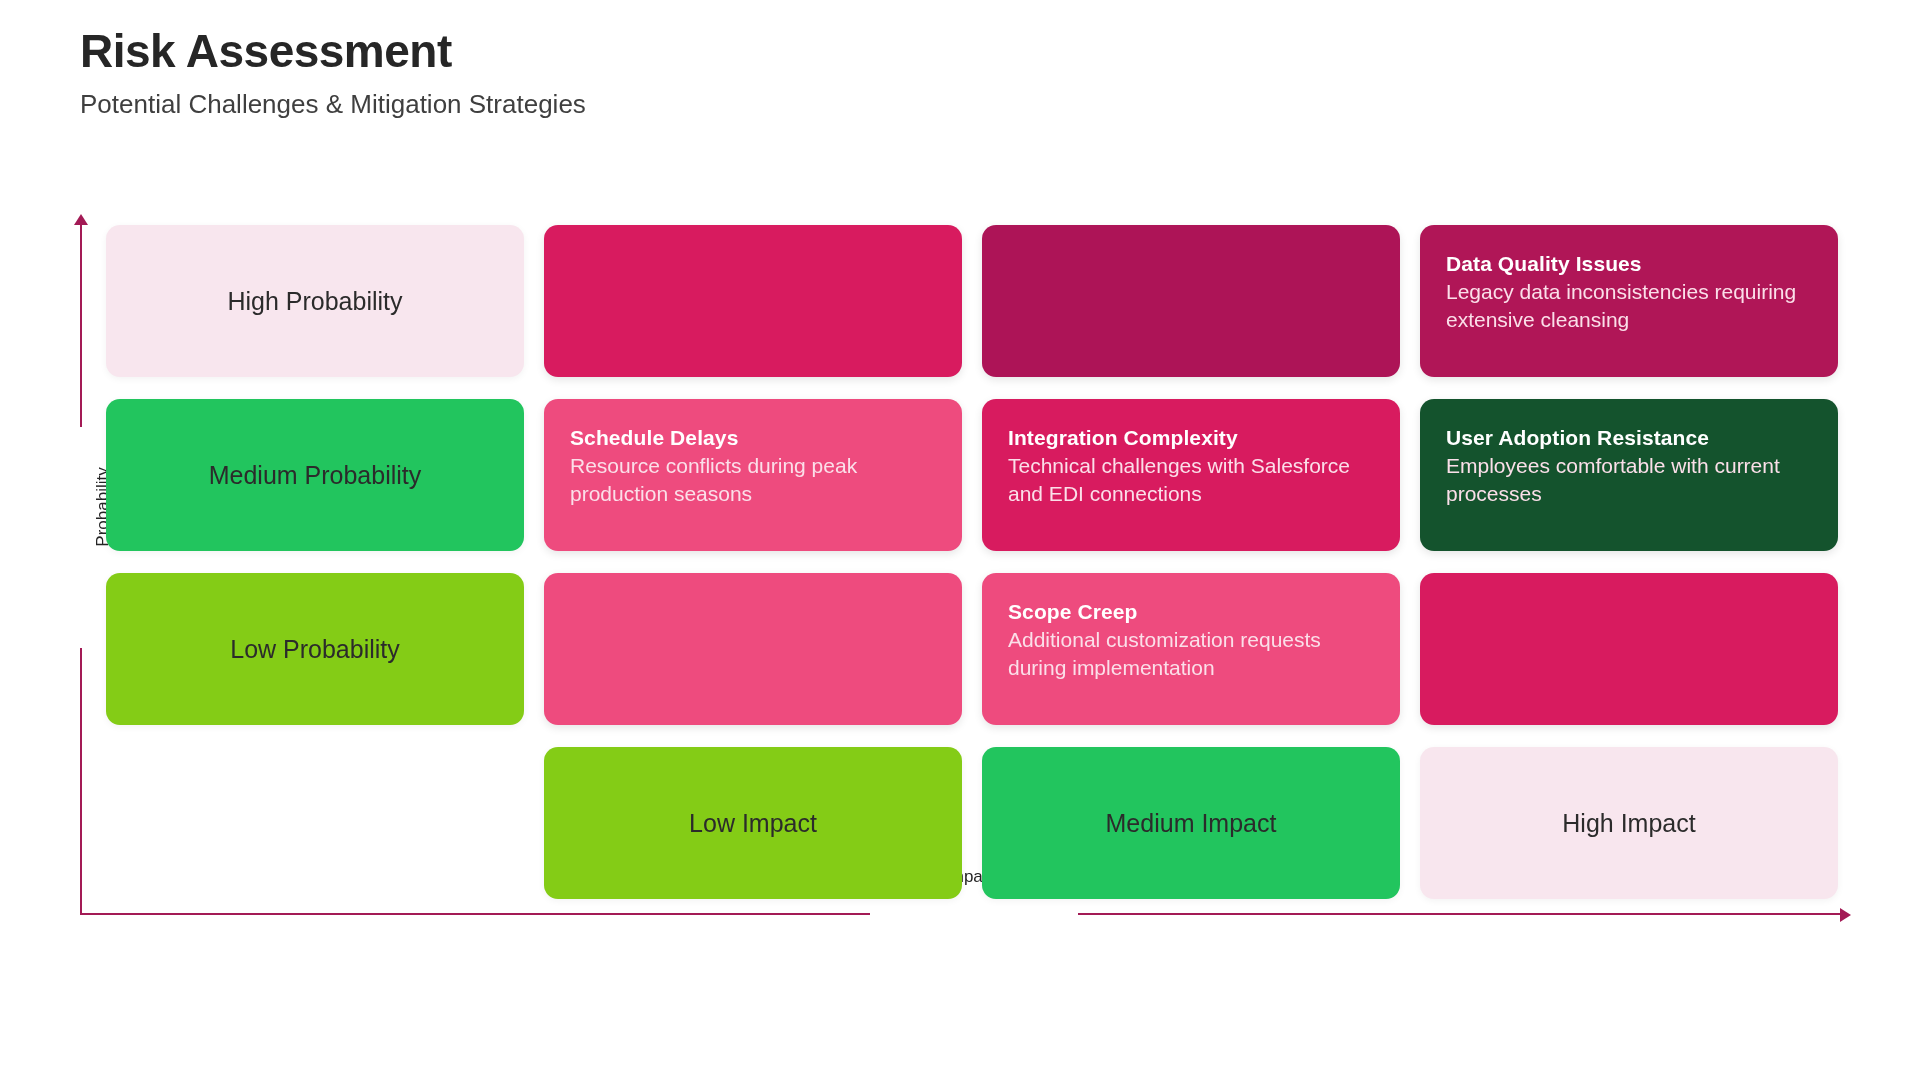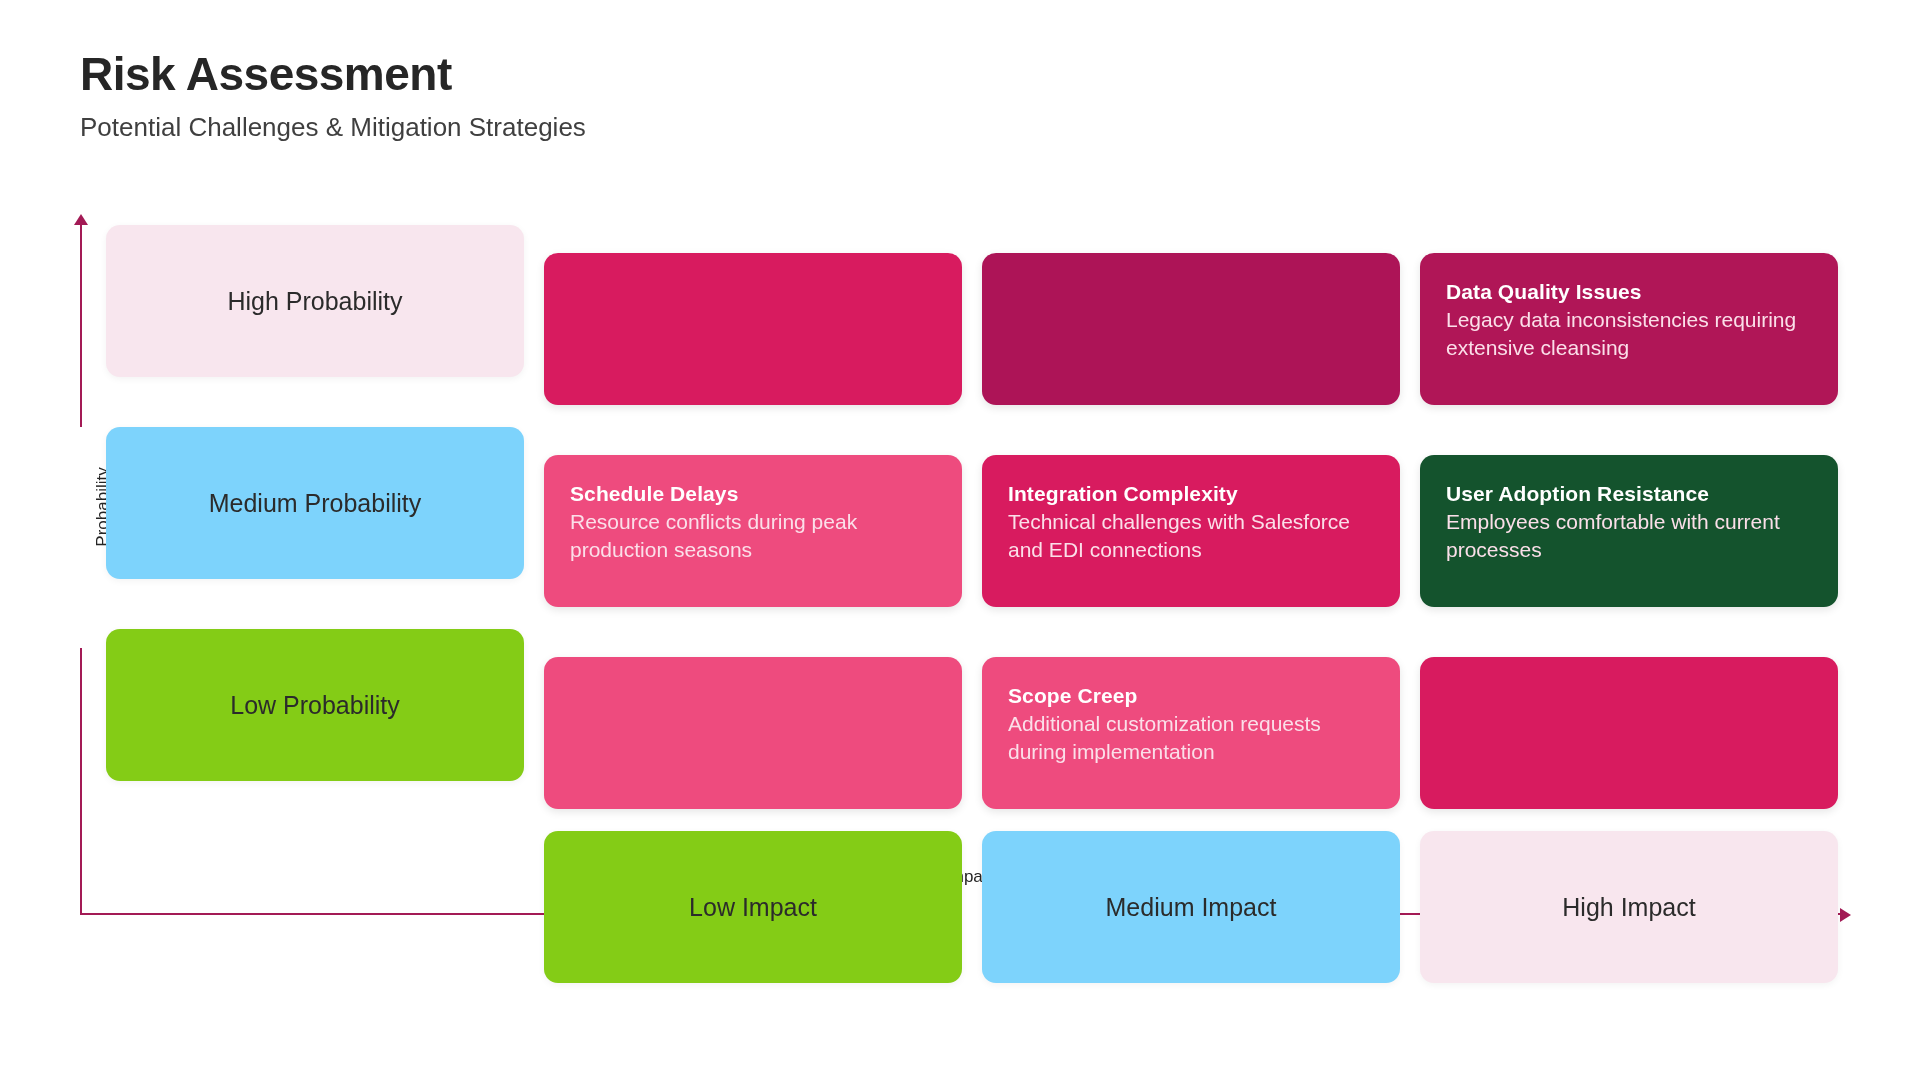--- a/index.html
+++ b/index.html
@@ -6,21 +6,21 @@
   html, body {
     width: 1920px; height: 1080px;
     background: #ffffff;
     font-family: "Liberation Sans", sans-serif;
     overflow: hidden;
   }
 
   .page { position: relative; width: 1920px; height: 1080px; }
 
   
-  .header { position: absolute; left: 80px; top: 50px; }
+  .header { position: absolute; left: 80px; top: 27px; }
   .title {
     font-size: 46px; font-weight: 700; color: #262626;
     letter-spacing: -0.5px; line-height: 1.05;
   }
   .subtitle {
     font-size: 26px; font-weight: 400; color: #3f3f3f;
     margin-top: 14px; line-height: 1.2; text-align: center;
   }
 
   
@@ -40,34 +40,33 @@
     flex: 0 0 418px;
   }
 
   
   .label-cell {
     background: #fae8ef;
     display: flex; align-items: center; justify-content: center;
     box-shadow: 0 2px 7px rgba(0,0,0,0.05);
   }
   .label-cell.tint-1 { background: #f8e6ee; }
-  .label-cell.tint-2 { background: #7dd3fc; }
+  .label-cell.tint-2 { background: #22c55e; }
   .label-cell.tint-3 { background: #84cc16; }
   .label-cell-text {
     font-size: 25px; color: #2b2b2b; font-weight: 400;
   }
 
   .empty-cell { background: transparent; box-shadow: none; }
 
   
   .risk-cell {
     box-shadow: 0 3px 9px rgba(0,0,0,0.10);
     padding: 26px 26px 0 26px;
     overflow: hidden;
-    margin-top: 28px;
   }
   .risk-title {
     color: #ffffff; font-size: 21px; font-weight: 700;
     line-height: 1.25; letter-spacing: 0.1px;
   }
   .risk-desc {
     color: #fbdfe9; font-size: 21px; font-weight: 400;
     line-height: 1.3; margin-top: 1px;
   }
 

